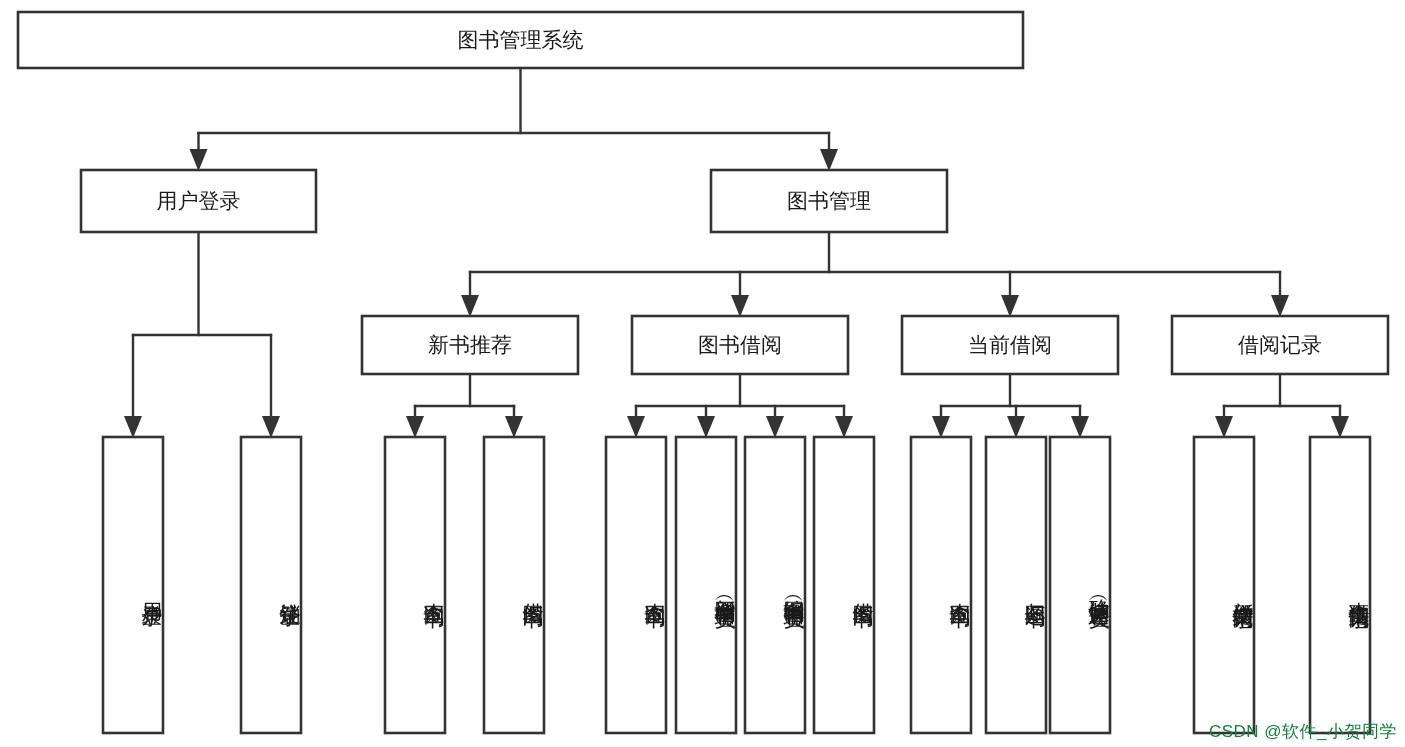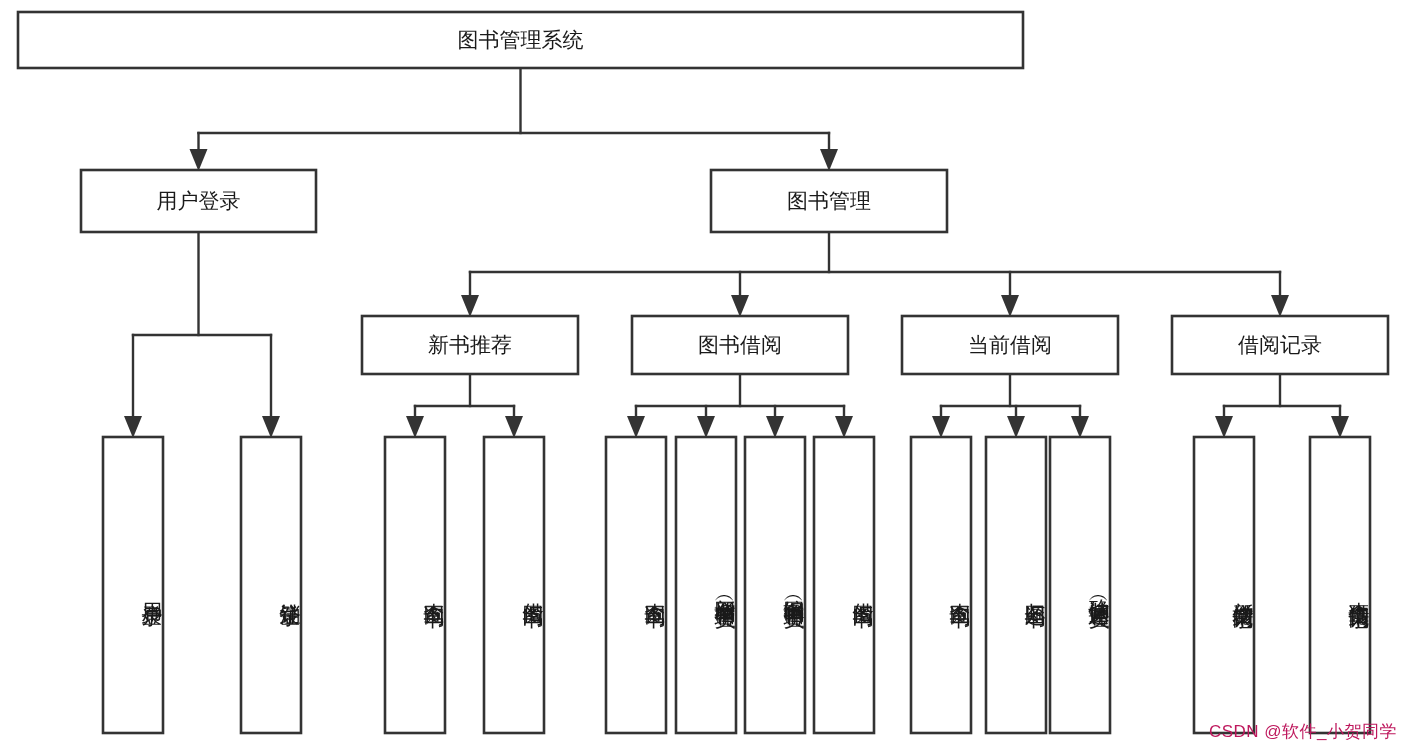--- a/index.html
+++ b/index.html
@@ -65,21 +65,21 @@
     justify-content: center;
     white-space: nowrap;
     pointer-events: none;
   }
   .watermark {
     position: absolute;
     right: 8px;
     bottom: 4px;
     font-family: "Liberation Sans", "DejaVu Sans", sans-serif;
     font-size: 17px;
-    color: #be185d;
+    color: #15803d;
     letter-spacing: 0.5px;
     white-space: nowrap;
   }
 </style>
 </head>
 <body>
 
 <div id="diagram-root">
   <svg class="diagram-canvas" viewBox="0 0 1405 747" preserveAspectRatio="none" aria-label="图书管理系统 功能结构图">
     <g id="connector-layer">

